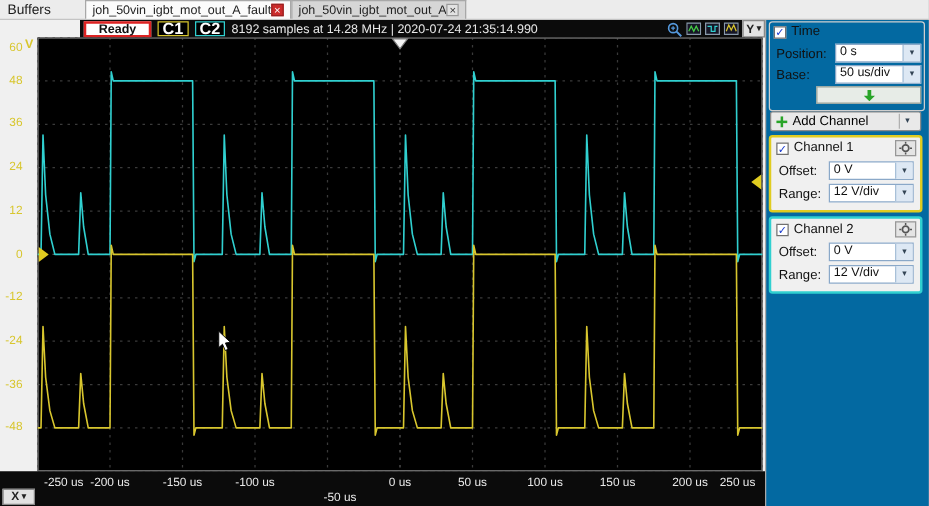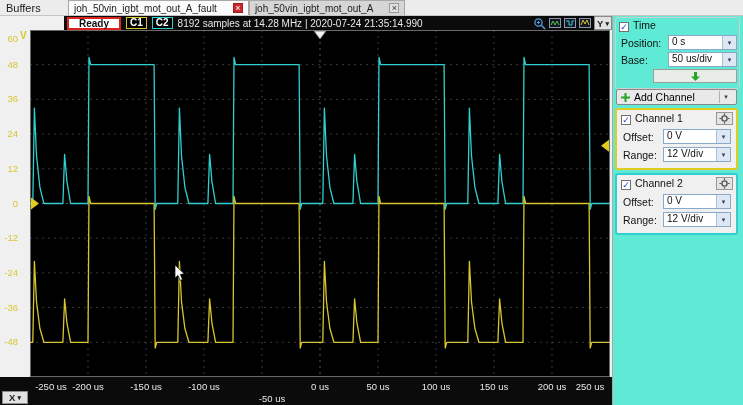--- a/index.html
+++ b/index.html
@@ -3,33 +3,33 @@
 <meta charset="utf-8">
 <style>
   html,body{margin:0;padding:0;}
   body{width:743px;height:405px;position:relative;background:#f0f0f0;
        font-family:"Liberation Sans",sans-serif;font-size:11px;overflow:hidden;color:#111;}
 
   
   .tabbar{position:absolute;left:0;top:0;width:743px;height:16px;background:#ececec;
           border-bottom:1px solid #c4c4c4;display:flex;align-items:flex-end;box-sizing:border-box;}
   .buffers{width:62px;padding-left:6px;font-size:11px;color:#1a1a1a;align-self:center;}
-  .tab{display:flex;align-items:center;gap:16px;height:15px;padding:0 5px;border:1px solid #a8a8a8;
+  .tab{display:flex;align-items:center;gap:0;height:15px;padding:0 5px;border:1px solid #a8a8a8;
        border-bottom:none;background:#d6d6d6;font-size:10px;color:#222;box-sizing:border-box;white-space:nowrap;}
   .tab.active{background:#fbfbfb;}
   .tabclose{width:10px;height:10px;line-height:8px;text-align:center;font-size:9px;border:1px solid #9a9a9a;
             background:#e2e2e2;color:#333;box-sizing:border-box;}
   .tabclose.red{background:#cc2a2a;border-color:#992020;color:#fff;}
 
   
   .statusstrip{position:absolute;left:64px;top:16px;width:530px;height:14px;background:#0b0b0b;
                display:flex;align-items:center;gap:5px;padding:0 3px;box-sizing:border-box;}
   .ready{height:13px;line-height:9px;padding:0 10px;background:#fff;border:2px solid #d22;
          font-weight:bold;font-size:10px;color:#111;box-sizing:border-box;}
-  .badge{height:12px;line-height:10px;padding:0 3px;background:#000;font-size:10px;font-weight:bold;
+  .badge{height:12px;line-height:10px;padding:0 3px;background:#000;font-size:13px;font-weight:bold;
          color:#fff;border:1px solid;box-sizing:border-box;}
   .badge.c1{border-color:#d8c62e;}
   .badge.c2{border-color:#30d0d0;}
   .info{color:#e8e8e8;font-size:10px;white-space:nowrap;}
   .stripicons{margin-left:auto;display:flex;gap:3px;align-items:center;}
   .stripicons svg{display:block;}
 
   .cornerbtn{position:absolute;background:#e2e2e2;border:1px solid #8a8a8a;font-size:9.5px;font-weight:bold;
              color:#222;display:flex;align-items:center;justify-content:center;gap:2px;box-sizing:border-box;}
   #ybtn{left:594px;top:16px;width:18px;height:14px;}
@@ -38,21 +38,21 @@
 
   
   .vlabel{position:absolute;left:20px;top:30px;width:9px;color:#d8c62e;font-size:10px;font-weight:bold;}
   #y-ticks{position:absolute;left:0;top:0;width:26px;height:405px;pointer-events:none;}
   .ytick{position:absolute;left:0;width:18px;text-align:right;color:#d8c62e;font-size:9.5px;}
   #plot-svg{position:absolute;left:30px;top:30px;width:580px;height:347px;background:#000;display:block;}
   .xstrip{position:absolute;left:0;top:377px;width:612px;height:28px;background:#0b0b0b;}
   .xtick{position:absolute;top:4px;width:40px;text-align:center;color:#e8e8e8;font-size:9.5px;}
 
   
-  .panel{position:absolute;left:612px;top:16px;width:131px;height:389px;background:#5eead4;
+  .panel{position:absolute;left:612px;top:16px;width:131px;height:389px;background:#0369a1;
          border-left:1px solid #a8a8a8;box-sizing:border-box;}
   .timebox{position:absolute;left:2px;top:1px;width:123px;height:70px;border:1px solid #cfcfcf;border-radius:3px;}
   .prow{position:absolute;font-size:10.5px;color:#111;white-space:nowrap;}
   .cb{display:inline-block;width:10px;height:10px;border:1px solid #707070;background:#fff;color:#1f3fd0;
       font-size:9px;line-height:8px;text-align:center;vertical-align:-1px;margin-right:4px;box-sizing:border-box;}
   .select{position:absolute;height:15px;background:#fff;border:1px solid #8aa8c8;box-sizing:border-box;
           font-size:10px;color:#111;}
   .selval{position:absolute;left:3px;top:0;white-space:nowrap;}
   .selarrow{position:absolute;right:0;top:0;bottom:0;width:13px;background:#dde8f4;border-left:1px solid #a8c0d8;
             color:#345;font-size:7px;text-align:center;line-height:13px;}

